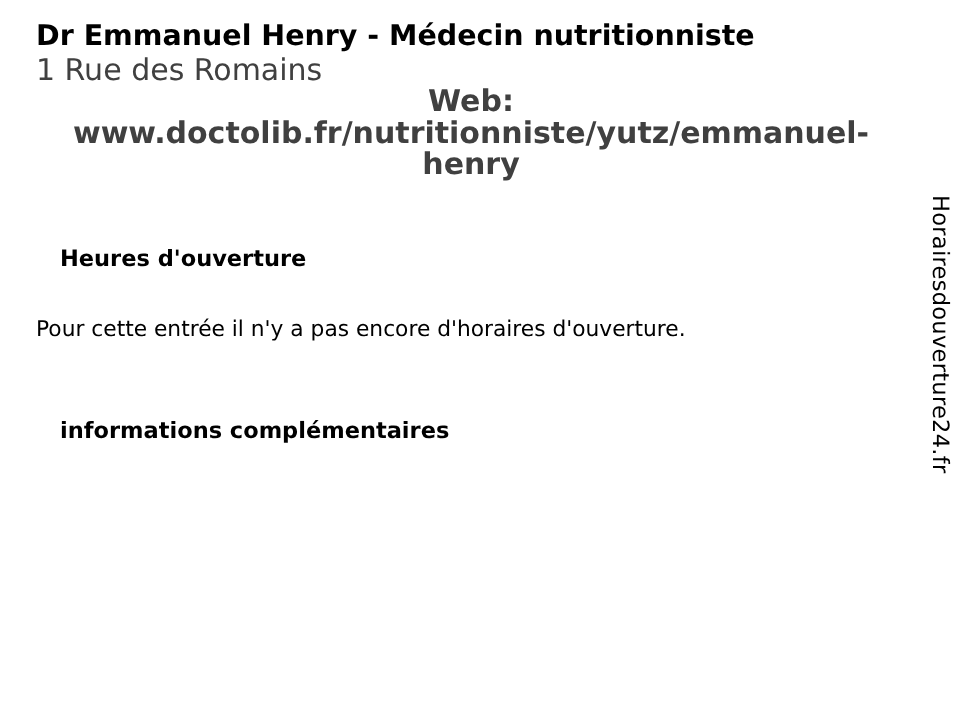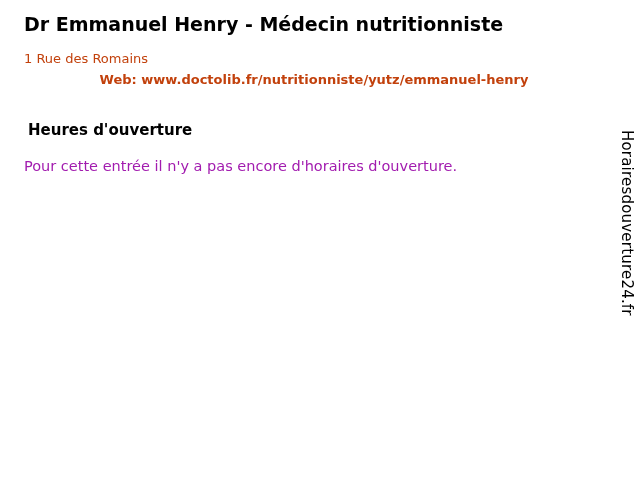--- a/index.html
+++ b/index.html
@@ -31,47 +31,46 @@
   .title {
     font-size: 19px;
     font-weight: bold;
     letter-spacing: 0px;
     margin: 0;
     padding-top: 12px;
     line-height: 24px;
     color: #000000;
   }
   .address-block {
-    margin-top: 12px;
-    font-size: 13px;
+    font-size: 20px;
     line-height: 21px;
-    color: #c2410c;
+    color: #404040;
   }
   .address-line {
     display: block;
   }
   .web-line {
     display: block;
     font-weight: bold;
     text-align: center;
   }
   .section-heading {
     font-size: 15px;
     font-weight: bold;
-    margin: 4px;
+    margin: 16px;
     padding-top: 26px;
     line-height: 20px;
     color: #000000;
   }
   .section-text {
     font-size: 14.5px;
     line-height: 21px;
     margin: 0;
     padding-top: 12px;
-    color: #a21caf;
+    color: #000000;
   }
   .section-heading.second {
     padding-top: 30px;
   }
   .vertical-brand {
     position: absolute;
     right: 4px;
     top: 130px;
     font-size: 15px;
     line-height: 18px;
@@ -93,19 +92,20 @@
 
     <div class="address-block">
       <span class="address-line">1 Rue des Romains</span>
       <span class="web-line">Web: www.doctolib.fr/nutritionniste/yutz/emmanuel-henry</span>
     </div>
 
     <h2 class="section-heading">Heures d'ouverture</h2>
 
     <p class="section-text">Pour cette entrée il n'y a pas encore d'horaires d'ouverture.</p>
 
+    <h2 class="section-heading second">informations complémentaires</h2>
 
 
   </div>
 
   <div class="vertical-brand">Horairesdouverture24.fr</div>
 
 </div>
 
 </body></html>

